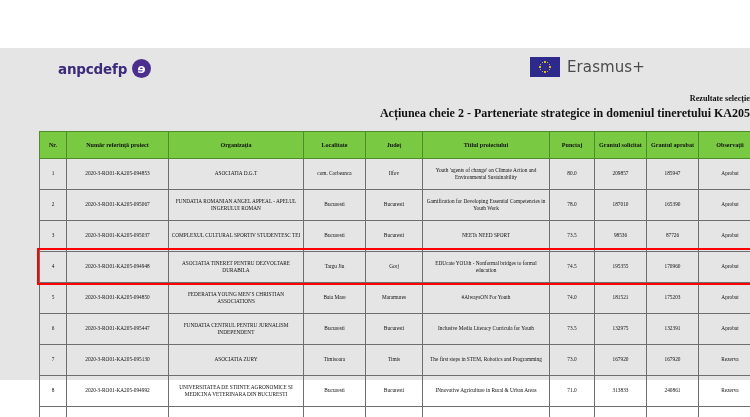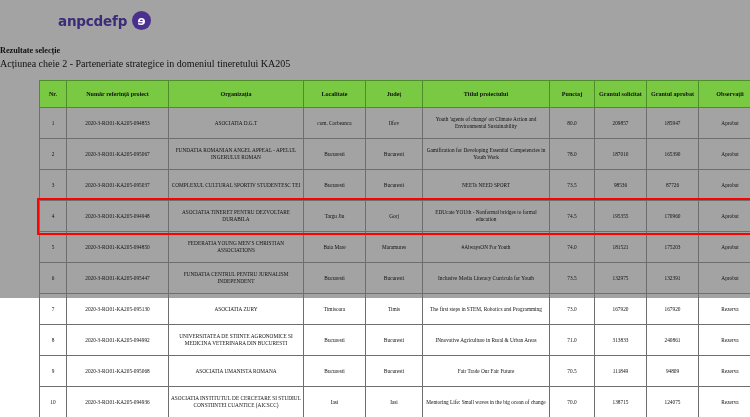--- a/index.html
+++ b/index.html
@@ -10,22 +10,23 @@
     width: 750px;
     height: 417px;
     background: #ffffff;
     font-family: "Liberation Serif", serif;
     overflow: hidden;
     position: relative;
   }
   .page {
     position: relative;
     width: 750px;
-    height: 298px;
-    background: #a3a3a3;
+    height: 332px;
+    background: #e5e5e5;
+    margin-top: 48px;
   }
 
   
   .header {
     position: relative;
     height: 42px;
   }
   .logo-anpcdefp {
     position: absolute;
     left: 58px;
@@ -87,32 +88,32 @@
   }
   .logo-erasmus .word {
     font-family: "DejaVu Sans", sans-serif;
     font-size: 15px;
     color: #4b4b4b;
     letter-spacing: 0.1px;
   }
 
   
   .titles {
-    text-align: left;
+    text-align: right;
     margin-top: 4px;
     line-height: 1.28;
   }
   .title-main {
     font-size: 8.2px;
     font-weight: bold;
     color: #111;
   }
   .title-sub {
-    font-size: 10px;
-    font-weight: normal;
+    font-size: 12px;
+    font-weight: bold;
     color: #111;
     margin-top: 1px;
   }
   .title-round {
     font-size: 8.2px;
     font-weight: bold;
     color: #111;
   }
 
   
@@ -171,20 +172,39 @@
 
 <div class="page">
 
   <div class="header">
 
     <div class="logo-anpcdefp">
       <span class="word">anpcdefp</span>
       <span class="mark">e</span>
     </div>
 
+    <div class="logo-erasmus">
+      <span class="eu-flag">
+        <span class="stars" id="eu-stars">
+            <span class="star" style="left: 5.7px; top: 0.5px;"></span>
+            <span class="star" style="left: 8.3px; top: 1.19667px;"></span>
+            <span class="star" style="left: 10.2033px; top: 3.1px;"></span>
+            <span class="star" style="left: 10.9px; top: 5.7px;"></span>
+            <span class="star" style="left: 10.2033px; top: 8.3px;"></span>
+            <span class="star" style="left: 8.3px; top: 10.2033px;"></span>
+            <span class="star" style="left: 5.7px; top: 10.9px;"></span>
+            <span class="star" style="left: 3.1px; top: 10.2033px;"></span>
+            <span class="star" style="left: 1.19667px; top: 8.3px;"></span>
+            <span class="star" style="left: 0.5px; top: 5.7px;"></span>
+            <span class="star" style="left: 1.19667px; top: 3.1px;"></span>
+            <span class="star" style="left: 3.1px; top: 1.19667px;"></span>
+          </span>
+      </span>
+      <span class="word">Erasmus+</span>
+    </div>
 
   </div>
 
   <div class="titles">
     <div class="title-main">Rezultate selecție</div>
     <div class="title-sub">Acțiunea cheie 2 - Parteneriate strategice in domeniul tineretului KA205</div>
   </div>
 
   <div class="table-wrap">
     <table class="results">

